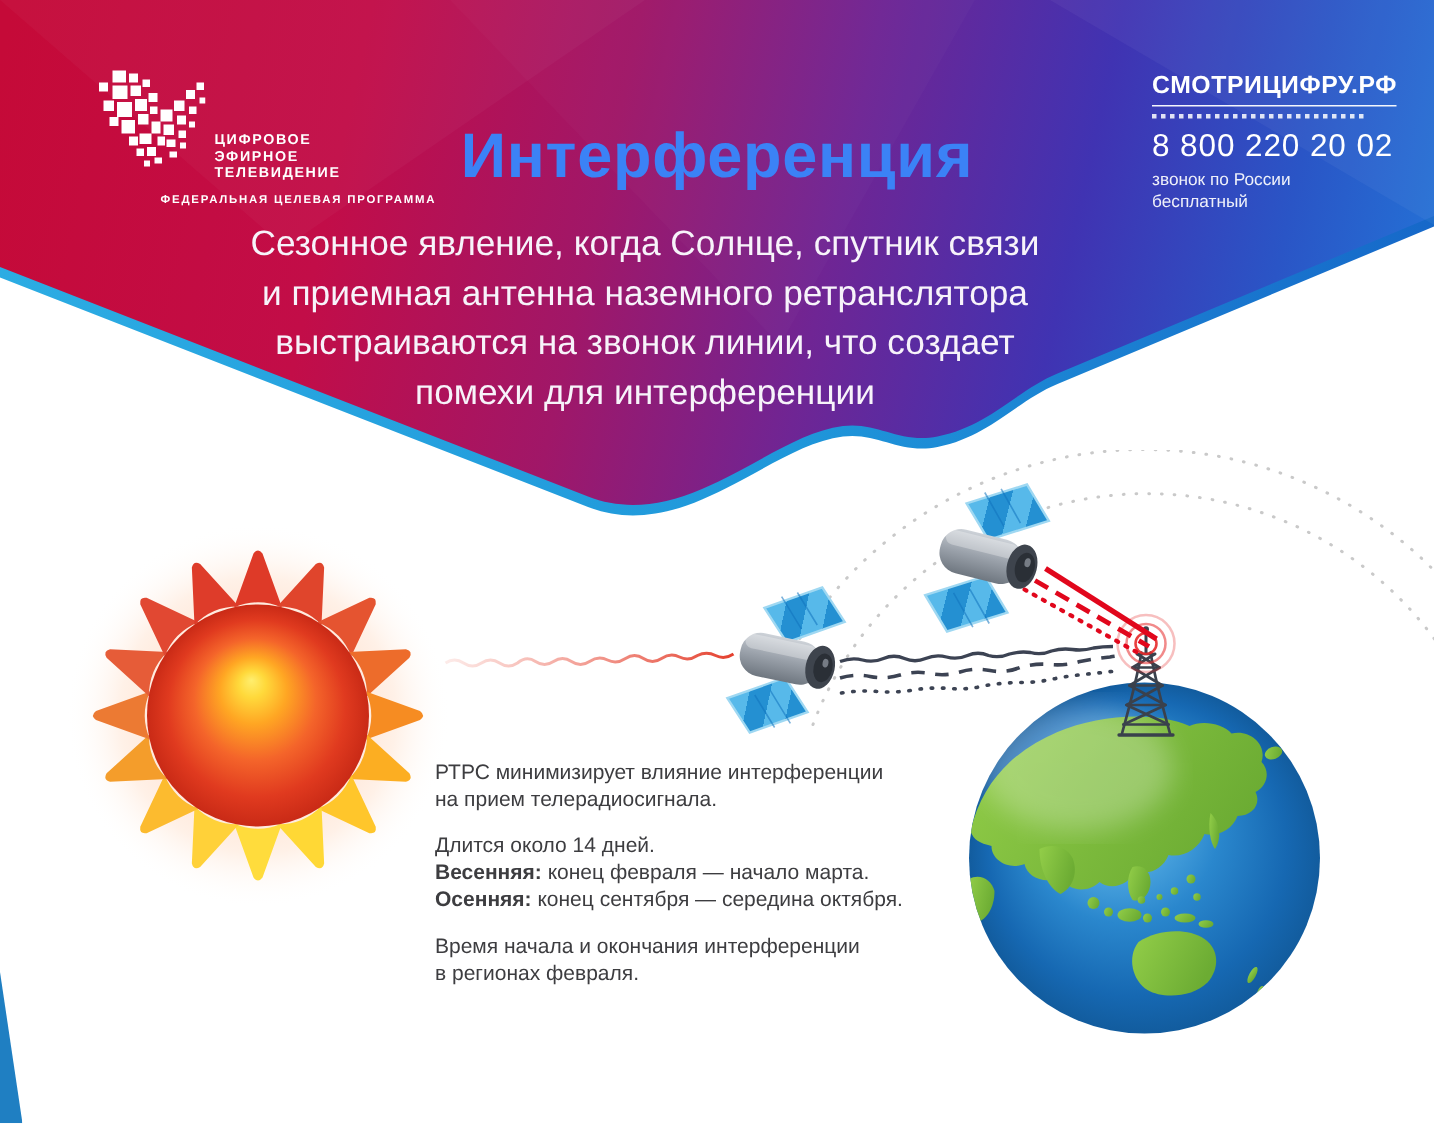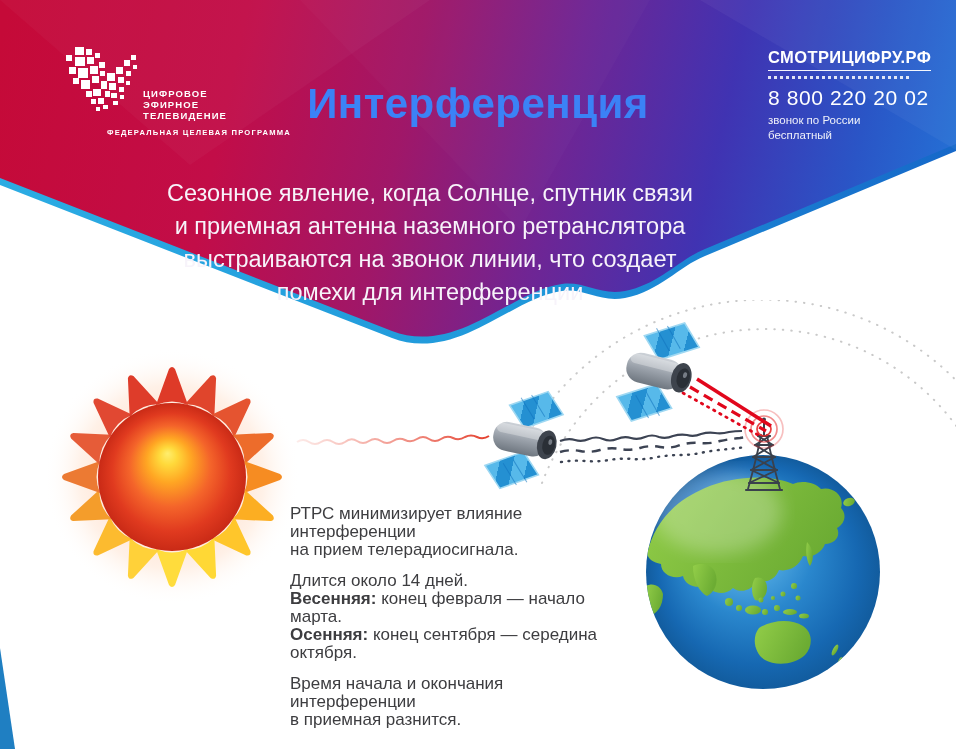--- a/index.html
+++ b/index.html
@@ -16,24 +16,24 @@
   #program{margin-top:5px;font-weight:700;font-size:7.6px;letter-spacing:1.2px;white-space:nowrap;margin-left:44px;}
   #title{left:0;top:80px;width:956px;text-align:center;color:#3b82f6;font-weight:700;
          font-size:42px;letter-spacing:.5px;}
   #contact{left:768px;top:48px;width:170px;color:#fff;}
   #site{display:inline-block;font-weight:700;font-size:16.5px;letter-spacing:.4px;
         padding-bottom:3px;border-bottom:1.5px solid rgba(255,255,255,.95);cursor:pointer;}
   #dots-divider{width:141px;height:0;border-bottom:3px dotted rgba(255,255,255,.85);margin-top:5px;}
   #phone{margin-top:7px;font-size:21px;font-weight:400;letter-spacing:.6px;white-space:nowrap;}
   #phone-note{margin-top:3px;font-size:11.5px;line-height:14.5px;color:rgba(255,255,255,.92);}
   #subtitle{left:0;top:146px;width:860px;text-align:center;color:#f7f3fa;
-            font-size:23.5px;line-height:33px;font-weight:400;margin-top:31px;}
+            font-size:23.5px;line-height:33px;font-weight:400;}
 
   
-  #info{left:290px;top:505px;width:330px;color:#3d3d40;font-size:17px;line-height:18px;}
+  #info{left:290px;top:505px;width:330px;color:#3d3d40;font-size:14px;line-height:18px;}
   #info .para{margin-bottom:13px;}
   #info b{font-weight:700;}
 
   
   #corner{left:0;bottom:0;width:15px;height:101px;background:#1F7FC2;
           clip-path:polygon(0 0,100% 100%,0 100%);}
 </style>
 </head>
 <body>
 
@@ -304,19 +304,19 @@
       <div>РТРС минимизирует влияние интерференции</div>
       <div>на прием телерадиосигнала.</div>
     </div>
     <div class="para">
       <div>Длится около 14 дней.</div>
       <div><b>Весенняя:</b><span> конец февраля — начало марта.</span></div>
       <div><b>Осенняя:</b><span> конец сентября — середина октября.</span></div>
     </div>
     <div class="para">
       <div>Время начала и окончания интерференции</div>
-      <div>в приемная разнится.</div>
+      <div>в регионах февраля.</div>
     </div>
   </div>
 
   <div class="abs" id="corner"></div>
 
 </div>
 
 </body></html>

